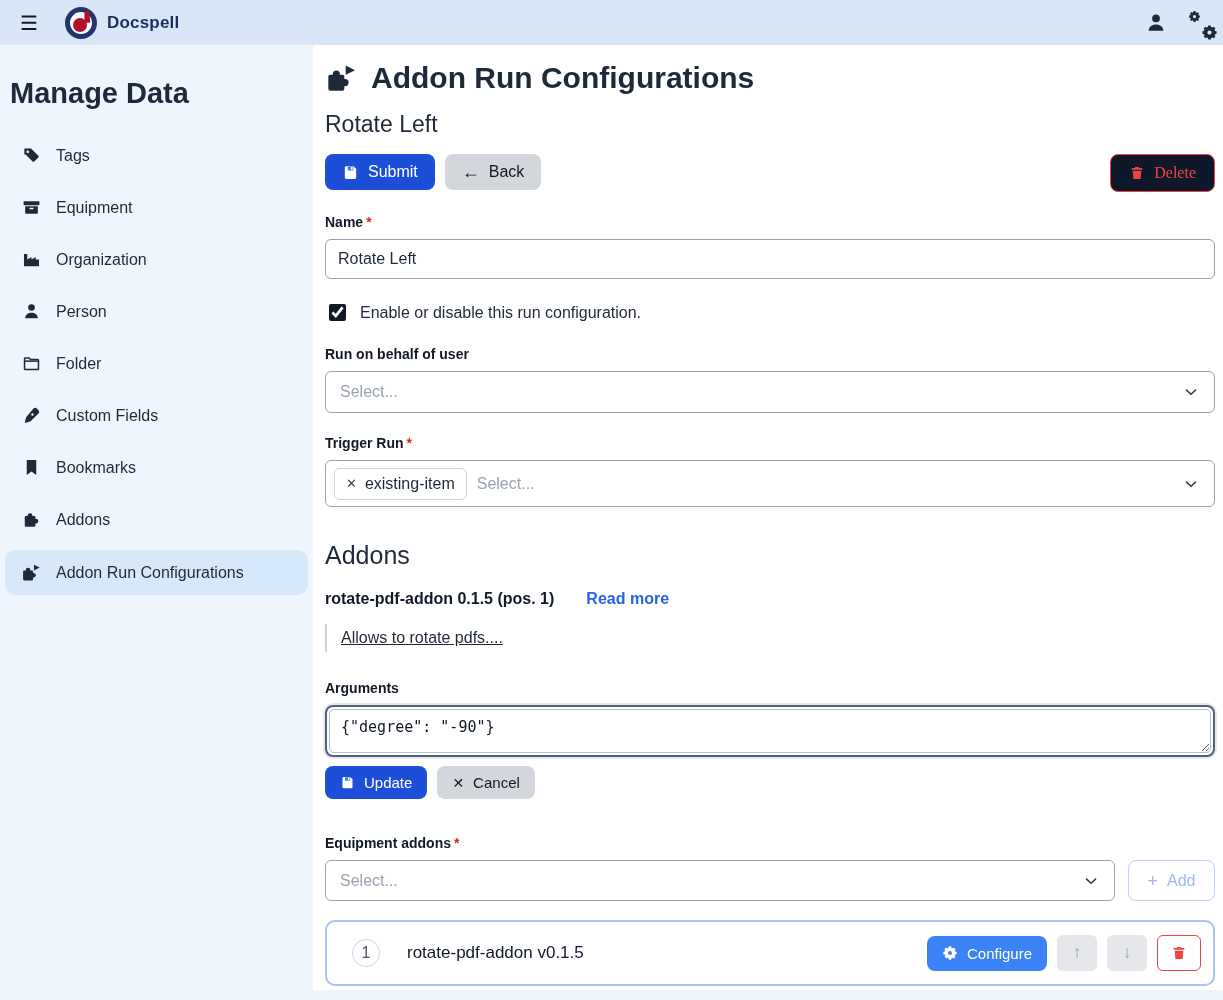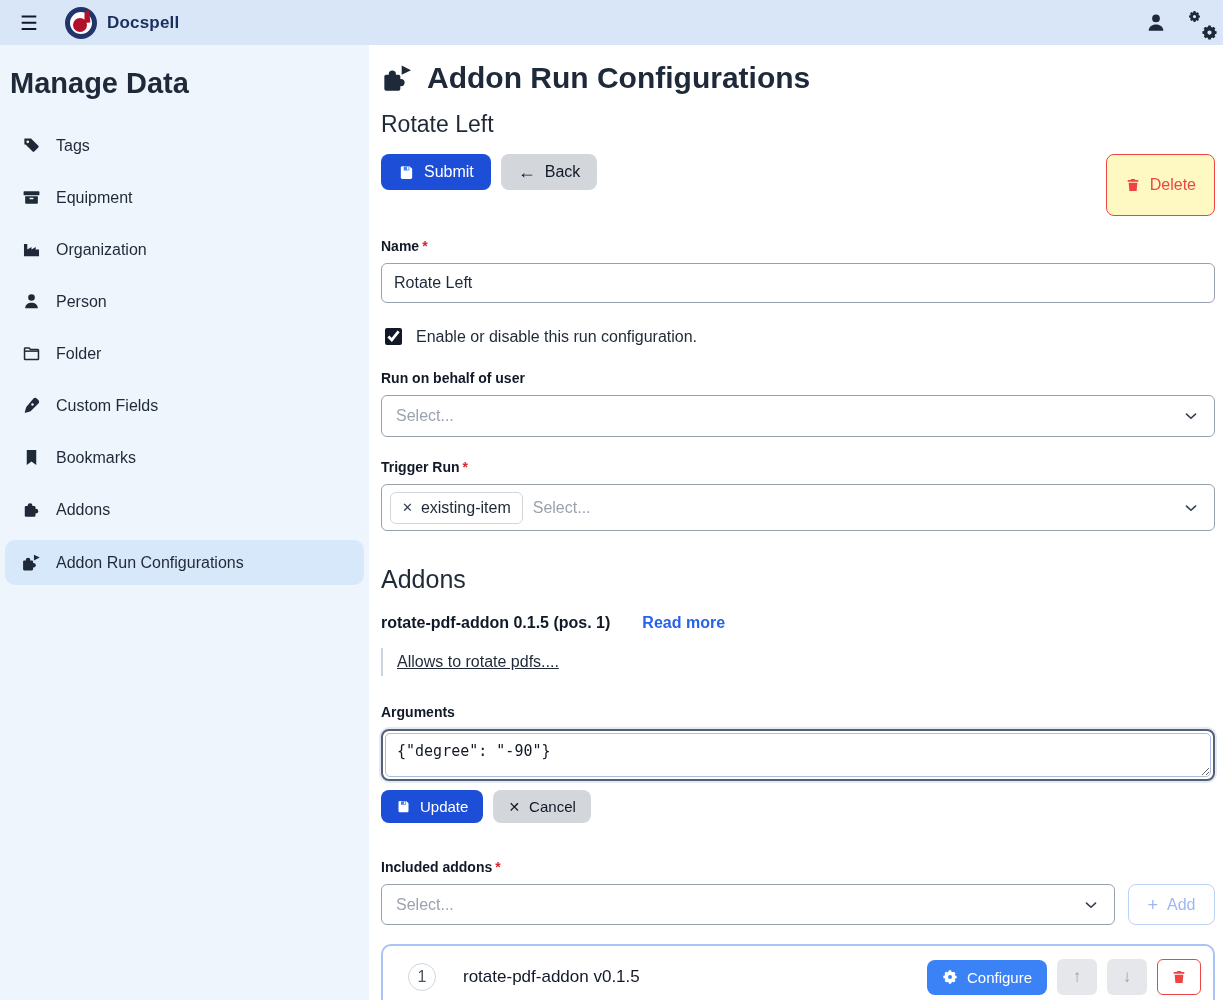--- a/index.html
+++ b/index.html
@@ -17,21 +17,21 @@
   .brand { display: flex; align-items: center; gap: 9px; margin-left: 18px; cursor: pointer; }
   .brand-name { font-weight: 700; font-size: 17px; color: #18305e; letter-spacing: .2px; }
   .nav-right { margin-left: auto; display: flex; align-items: center; gap: 30px; padding-right: 4px; }
   .nav-icon-btn { background: none; border: none; cursor: pointer; padding: 2px; color: #1e2939; }
   .gears { position: relative; width: 30px; height: 26px; }
   .gears .g1 { position: absolute; left: 0; top: 1px; }
   .gears .g2 { position: absolute; right: 0; bottom: 0; }
 
   
   .layout { display: flex; height: 955px; }
-  .sidebar { width: 369px; flex: none; padding: 16px 5px 0 5px; }
+  .sidebar { width: 313px; flex: none; padding: 26px 5px 0 5px; }
   .sidebar-title { font-size: 29px; font-weight: 800; color: #1e2939; margin: 6px 0 24px 5px; }
   .side-item { display: flex; align-items: center; gap: 15px; padding: 12px 16px; margin-bottom: 9px;
                border-radius: 10px; font-size: 16px; color: #1f2937; cursor: pointer; }
   .side-item.active { background: #d8e8fb; }
   .side-item .icon { width: 20px; }
 
   .main-col { flex: 1; display: flex; flex-direction: column; }
   .main { background: #fff; padding: 8px 8px 4px 12px; }
   .bottom-spacer { flex: 1; }
 
@@ -39,21 +39,21 @@
   .page-head { display: flex; align-items: center; gap: 14px; margin: 8px 0 0 0; }
   .page-title { font-size: 30px; font-weight: 800; color: #1e2939; }
   .subtitle { font-size: 23px; font-weight: 400; color: #1f2937; margin: 16px 0 16px; }
 
   
   .btn { display: inline-flex; align-items: center; gap: 9px; border: 1px solid transparent;
          border-radius: 8px; font-size: 16px; padding: 8px 16px; cursor: pointer;
          font-family: inherit; }
   .btn-primary { background: #1d4ed8; color: #fff; }
   .btn-gray { background: #d3d6db; color: #111827; margin-left: 10px; }
-  .btn-delete { margin-left: auto; background: #fef9c3; border-color: #ef4444; color: #ef4444; padding: 21px 18px; }
+  .btn-delete { margin-left: auto; background: #0f172a; border-color: #ef4444; color: #ef4444; padding: 9px 18px; font-family: Liberation Serif, serif; }
   .btn-sm { padding: 7px 14px; font-size: 15px; }
   .toolbar { display: flex; align-items: flex-start; margin: 0 0 8px 0; }
   .arrow-glyph { font-size: 18px; line-height: 1; }
 
   
   .fld-label { display: block; font-weight: 700; font-size: 14px; color: #111827; margin: 22px 0 9px; }
   .req { color: #dc2626; margin-left: 3px; }
   .text-input { width: 100%; height: 40px; border: 1px solid #98a2ae; border-radius: 6px;
                 padding: 0 12px; font-size: 16px; color: #1f2937; font-family: inherit; }
   .checkbox-row { display: flex; align-items: center; gap: 11px; margin: 22px 0 4px; font-size: 16px; }
@@ -338,21 +338,21 @@
           </span>
           <span>Update</span>
         </button>
         <button class="btn btn-gray btn-sm">
           <span class="icon" style="font-size:14px">✕</span>
           <span>Cancel</span>
         </button>
       </div>
 
       <label class="fld-label" style="margin-top:36px">
-        <span>Included addons</span><span class="req">*</span>
+        <span>Equipment addons</span><span class="req">*</span>
       </label>
       <div class="included-row">
         <div class="select">
           <span class="placeholder">Select...</span>
           <span class="icon">
             <svg width="18" height="18" viewBox="0 0 24 24" fill="none" stroke="#374151" stroke-width="2.2" stroke-linecap="round">
               <path d="M6 9.5l6 5.5 6-5.5"></path>
             </svg>
           </span>
         </div>

